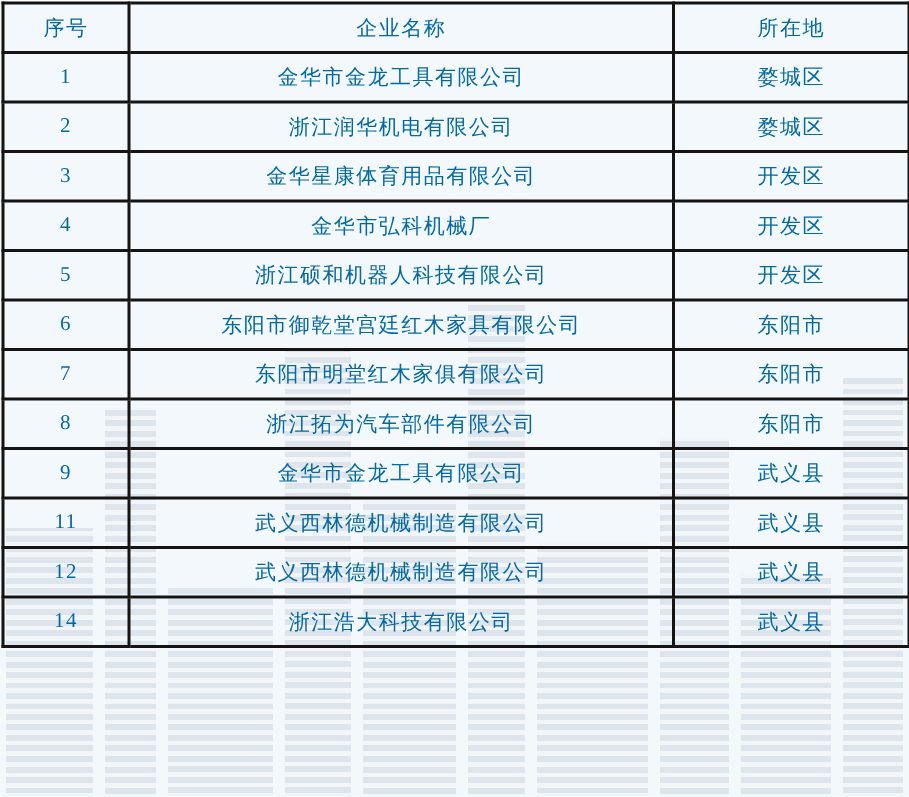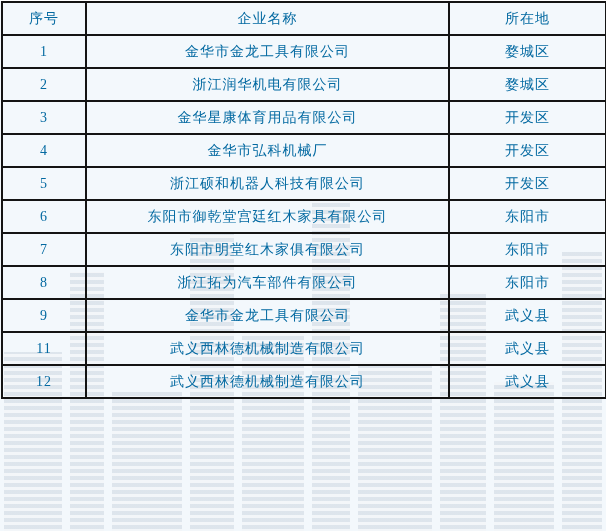--- a/index.html
+++ b/index.html
@@ -165,17 +165,22 @@
       <td>武义县</td>
     </tr>
 
     <tr>
       <td class="cell-no">12</td>
       <td>武义西林德机械制造有限公司</td>
       <td>武义县</td>
     </tr>
 
 
+    <tr>
+      <td class="cell-no">14</td>
+      <td>浙江浩大科技有限公司</td>
+      <td>武义县</td>
+    </tr>
 
   </tbody>
   </table>
 
 </div>
 
 </body></html>

